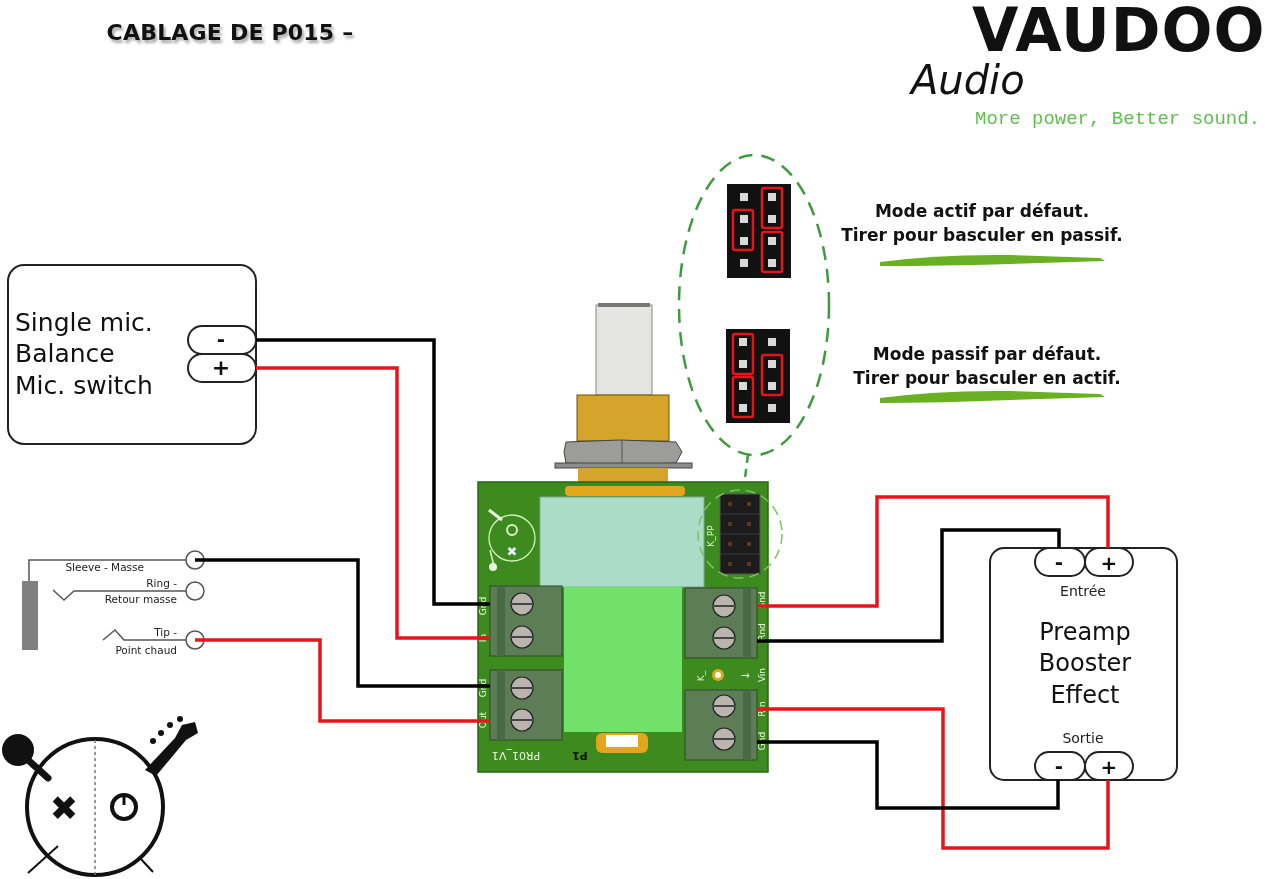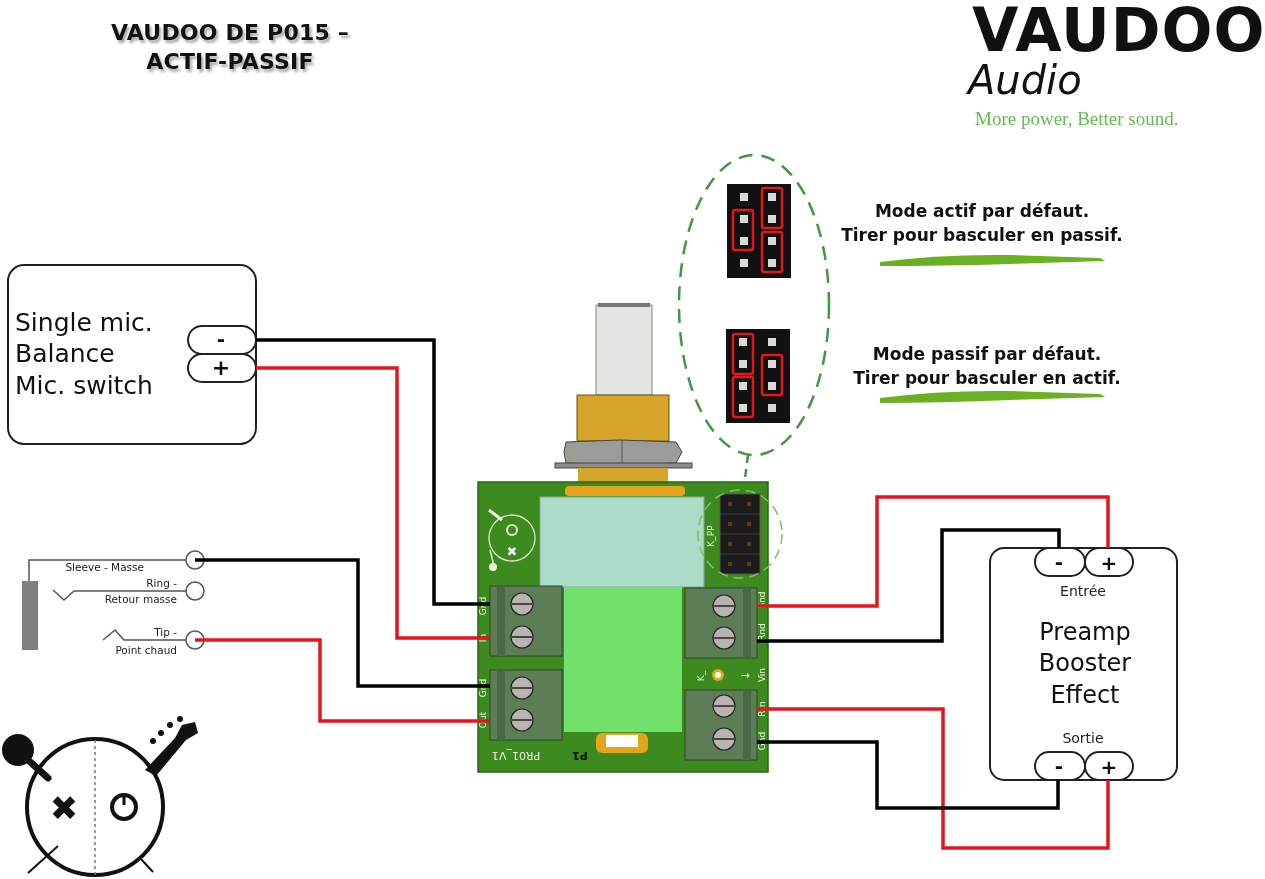--- a/index.html
+++ b/index.html
@@ -1,31 +1,30 @@
 <!DOCTYPE html>
 <html><head>
 <meta charset="utf-8">
 <style>
   html, body { margin: 0; padding: 0; background: #ffffff; }
   body { width: 1265px; height: 879px; position: relative; overflow: hidden; font-family: "DejaVu Sans", sans-serif; }
   #stage { position: absolute; left: 0; top: 0; width: 1265px; height: 879px; }
   .title { position: absolute; left: 0; top: 18px; width: 460px; text-align: center; font-family: "DejaVu Sans", sans-serif; font-weight: bold; font-size: 22px; line-height: 29px; color: #111; text-shadow: 2px 3px 3px rgba(0,0,0,0.35); letter-spacing: 0.2px; }
   .title div { white-space: nowrap; }
   .logo-word { position: absolute; left: 972px; top: -2px; font-family: "DejaVu Sans", sans-serif; font-weight: bold; font-size: 60px; letter-spacing: 1px; color: #111; line-height: 64px; }
-  .logo-audio { position: absolute; left: 968px; top: 56px; font-family: "DejaVu Sans", sans-serif; font-size: 40px; font-weight: 300; color: #111; line-height: 48px; font-style: italic; }
-  .logo-tag { position: absolute; left: 975px; top: 108px; font-family: Liberation Serif, serif; font-size: 19px; color: #5fbf4f; white-space: nowrap; }
+  .logo-audio { position: absolute; left: 911px; top: 56px; font-family: "DejaVu Sans", sans-serif; font-size: 40px; font-weight: 300; color: #111; line-height: 48px; font-style: italic; }
+  .logo-tag { position: absolute; left: 975px; top: 108px; font-family: Liberation Mono, monospace; font-size: 19px; color: #5fbf4f; white-space: nowrap; }
   .svgtext { font-family: "DejaVu Sans", sans-serif; }
   .bold { font-weight: bold; }
 </style>
 </head>
 <body>
 
 <div class="title">
-  <div>VAUDOO DE P015 –</div>
-  <div>ACTIF-PASSIF</div>
+  <div>CABLAGE DE P015 –</div>
 </div>
 
 <div class="logo-word">VAUDOO</div>
 <div class="logo-audio">Audio</div>
 <div class="logo-tag">More power, Better sound.</div>
 
 <svg id="stage" width="1265" height="879" viewBox="0 0 1265 879" xmlns="http://www.w3.org/2000/svg">
 
   <ellipse cx="754" cy="305" rx="75" ry="150" fill="none" stroke="#3f9a3f" stroke-width="2.5" stroke-dasharray="14 9"></ellipse>
   <line x1="748" y1="455" x2="745" y2="478" stroke="#3f9a3f" stroke-width="2.5" stroke-dasharray="8 6"></line>

